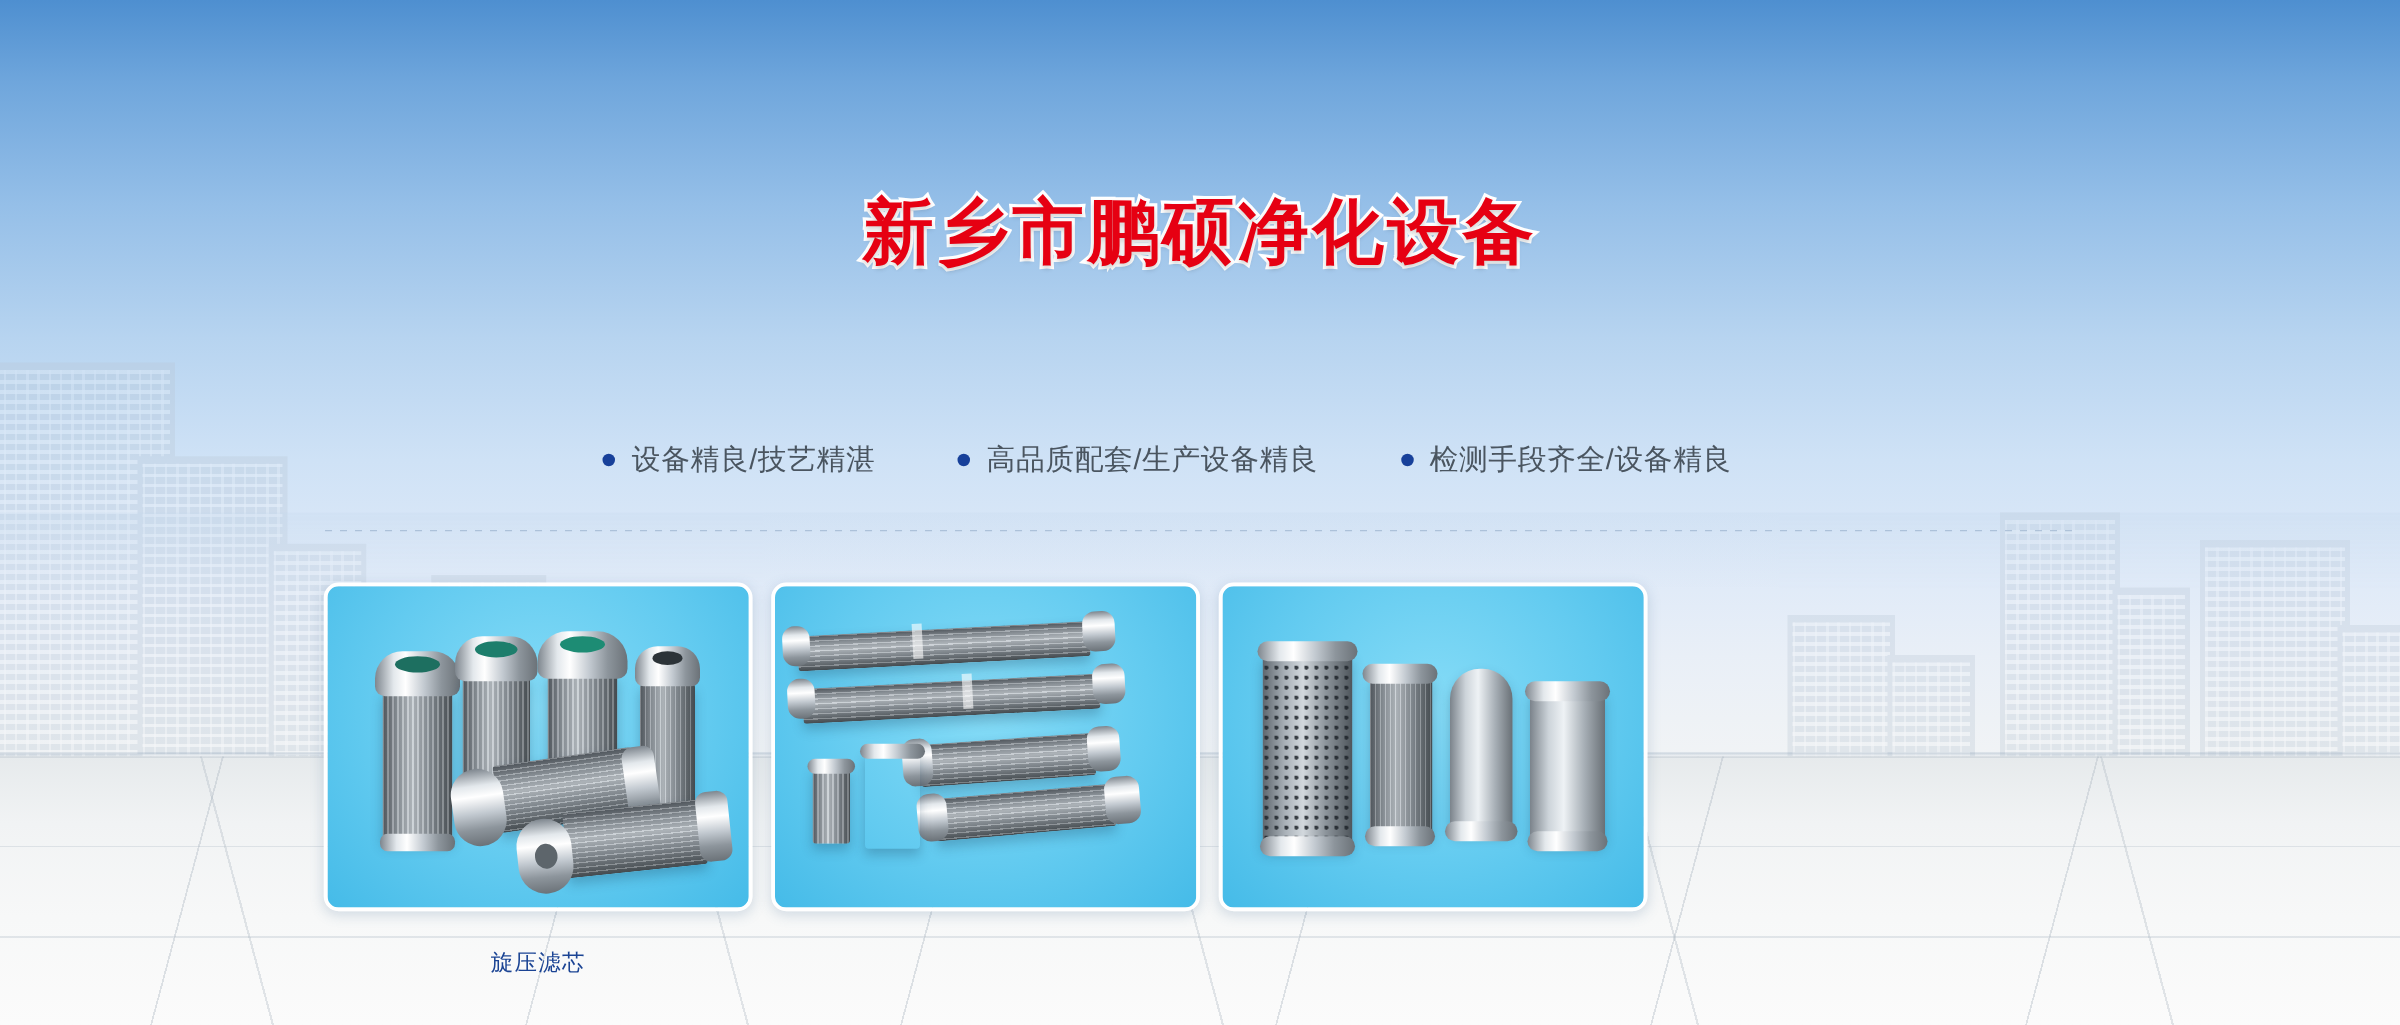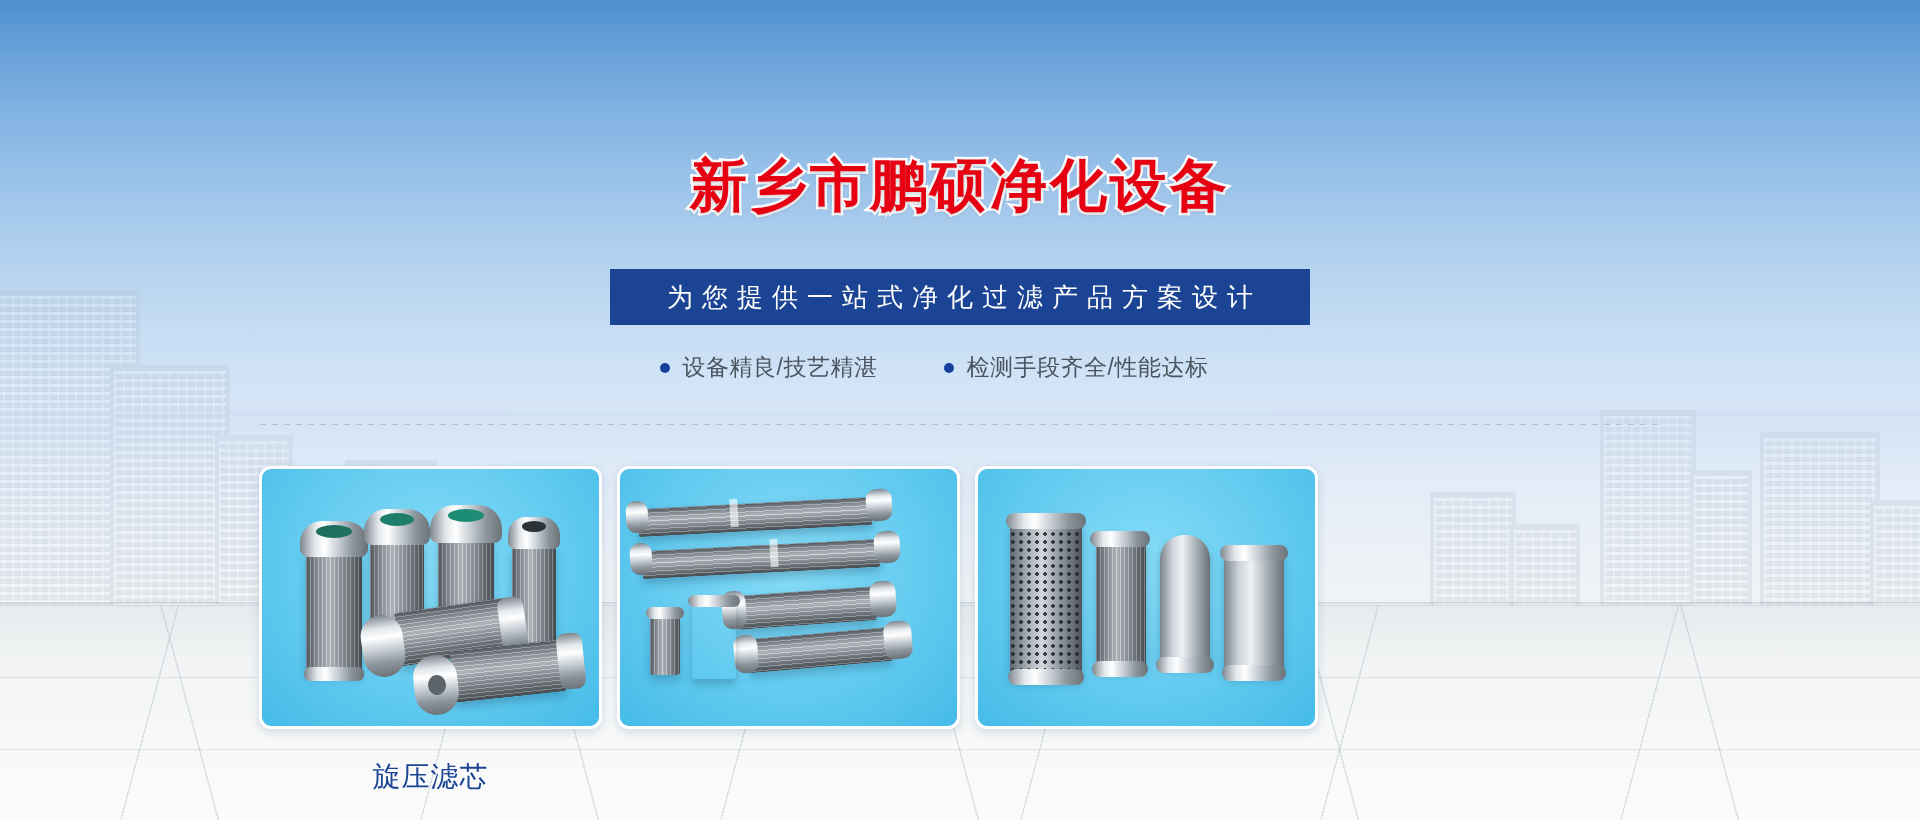--- a/index.html
+++ b/index.html
@@ -121,21 +121,21 @@
     width: 343px; height: 263px;
     border-radius: 12px;
     border: 3px solid #ffffff;
     background: radial-gradient(ellipse at 50% 38%, #86dcf7 0%, #63cbf0 55%, #45bbe8 100%);
     box-shadow: 0 3px 10px rgba(70,110,150,.22);
     position: relative; overflow: hidden;
   }
   .card-caption {
     margin-top: 29px;
     text-align: center;
-    font-size: 28px;
+    font-size: 18px;
     color: #1b4494;
     letter-spacing: 1px;
   }
 
   
   .el { position: absolute; }
   .mesh {
     background:
       repeating-linear-gradient(to right, rgba(255,255,255,.22) 0 1px, rgba(0,0,0,.12) 1px 4px),
       linear-gradient(to right, #5a6168 0%, #9aa2a9 22%, #c3cad0 42%, #8f979e 68%, #4d5459 100%);
@@ -194,32 +194,33 @@
     <div class="water"></div>
   </div>
 
   <div class="ground-edge"></div>
   <div class="ground"></div>
 
   <div class="content">
 
     <h1 class="main-title">新乡市鹏硕净化设备</h1>
 
-    <div class="subtitle-bar">
-      <span>为您提供一站式净化过滤产品方案设计</span>
-    </div>
 
     <div class="features">
       <div class="feature">
         <span class="dot"></span>
         <span class="txt">设备精良/技艺精湛</span>
       </div>
       <div class="feature">
         <span class="dot"></span>
-        <span class="txt">检测手段齐全/性能达标</span>
+        <span class="txt">高品质配套/生产设备精良</span>
+      </div>
+      <div class="feature">
+        <span class="dot"></span>
+        <span class="txt">检测手段齐全/设备精良</span>
       </div>
     </div>
 
     <div class="divider"></div>
 
     <div class="cards">
 
       <div class="card">
         <div class="card-img">
           <div class="el mesh shadow-el" style="left:44px;  top:84px;  width:56px;  height:120px;"></div>

